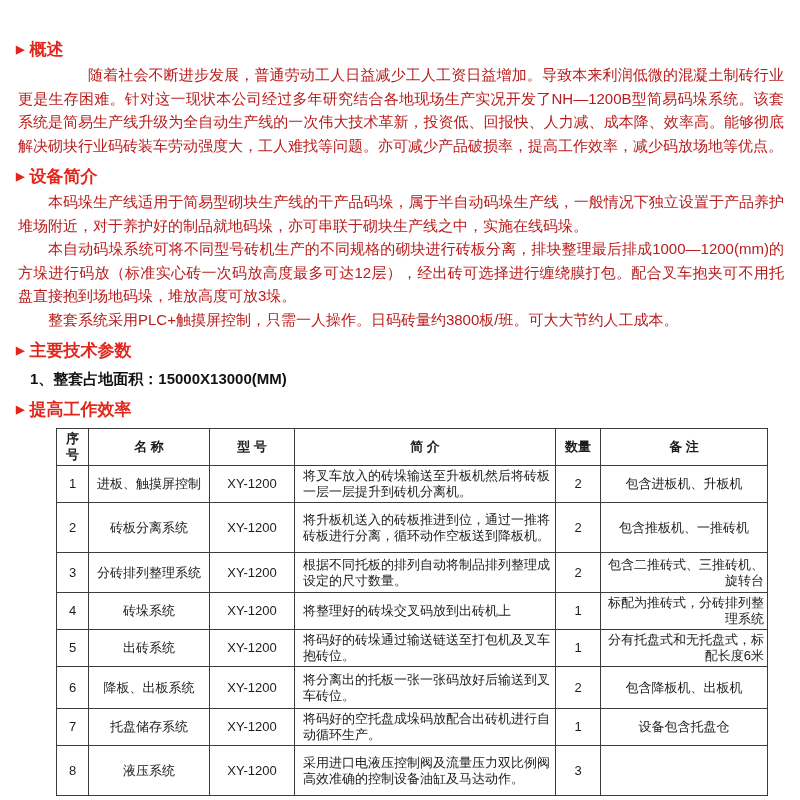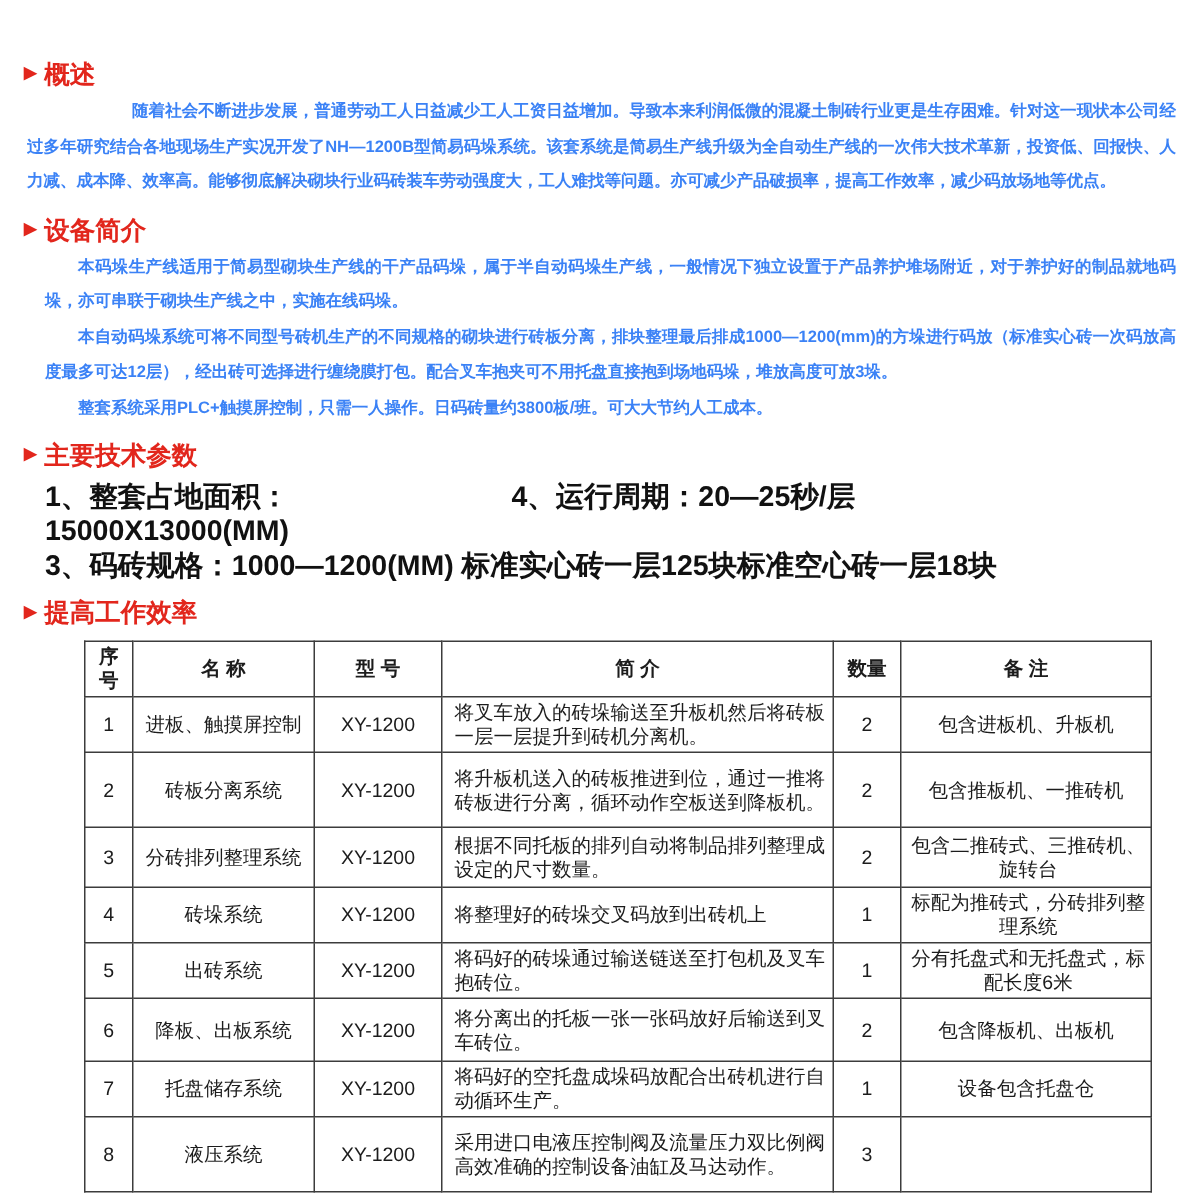--- a/index.html
+++ b/index.html
@@ -26,37 +26,37 @@
     font-weight: bold;
     line-height: 20px;
   }
   .section-header .tri {
     color: #e2261c;
     font-size: 11px;
     line-height: 20px;
     transform: translateY(-1px);
   }
   .body-text {
-    font-size: 11px;
-    font-weight: 700;
+    font-size: 15px;
+    font-weight: 400;
     line-height: 23.5px;
     text-align: justify;
-    color: #3b82f6;
+    color: #b91c1c;
   }
   .overview-body {
     margin: 3px 0 0 2px;
     text-indent: 70px;
   }
   .intro-wrap { margin: 3px 0 0 2px; }
-  .intro-wrap p { text-indent: 2em; margin-left: 12px; }
+  .intro-wrap p { text-indent: 2em; }
   .sec { margin-top: 10px; }
   .sec-first { margin-top: 0; }
   .params-wrap {
     margin: 6px 0 0 14px;
-    font-size: 19px;
+    font-size: 15px;
     font-weight: 600;
     line-height: 23px;
   }
   .param-row { display: flex; }
   .p-w1 { width: 311px; flex: none; }
   .p-w2 { width: 167px; flex: none; }
   .config-table {
     margin: 8px 0 0 40px;
     border-collapse: collapse;
     table-layout: fixed;
@@ -67,21 +67,21 @@
   }
   .config-table th, .config-table td {
     border: 1px solid #3c3c3c;
     padding: 2px 3px;
     text-align: center;
     vertical-align: middle;
     overflow: hidden;
   }
   .config-table th { font-weight: 600; height: 26px; }
   .config-table td.desc { text-align: left; padding-left: 8px; padding-right: 4px; margin-left: 14px; }
-  .config-table td.note-left { text-align: center; padding-left: 6px; }
+  .config-table td.note-left { text-align: right; padding-left: 6px; }
   tr.h36 { height: 36px; }
   tr.h40 { height: 40px; }
   tr.h42 { height: 42px; }
   tr.h50 { height: 50px; }
 </style>
 </head>
 <body>
 
 <div class="page">
 
@@ -106,24 +106,20 @@
   </div>
 
   <div class="sec">
     <div class="section-header">
       <span class="tri">▶</span>
       <span>主要技术参数</span>
     </div>
     <div class="params-wrap">
       <div class="param-row">
         <span class="p-w1">1、整套占地面积：15000X13000(MM)</span>
-        <span>4、运行周期：20—25秒/层</span>
-      </div>
-      <div class="param-row">
-        <span>3、码砖规格：1000—1200(MM) 标准实心砖一层125块标准空心砖一层18块</span>
       </div>
     </div>
   </div>
 
   <div class="sec">
     <div class="section-header">
       <span class="tri">▶</span>
       <span>提高工作效率</span>
     </div>
 

